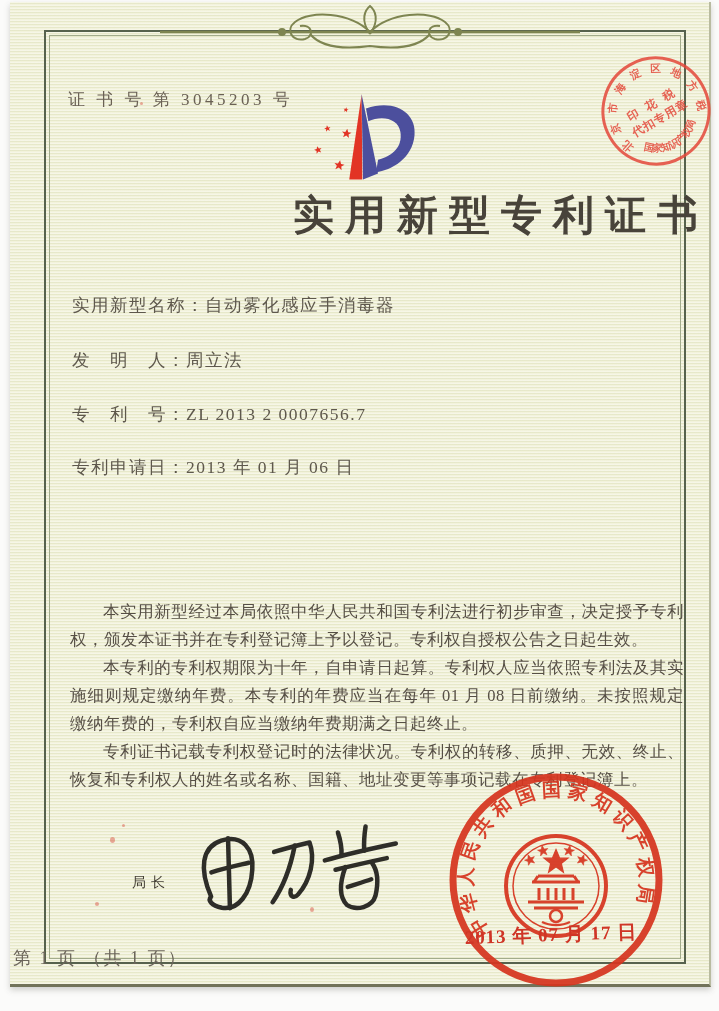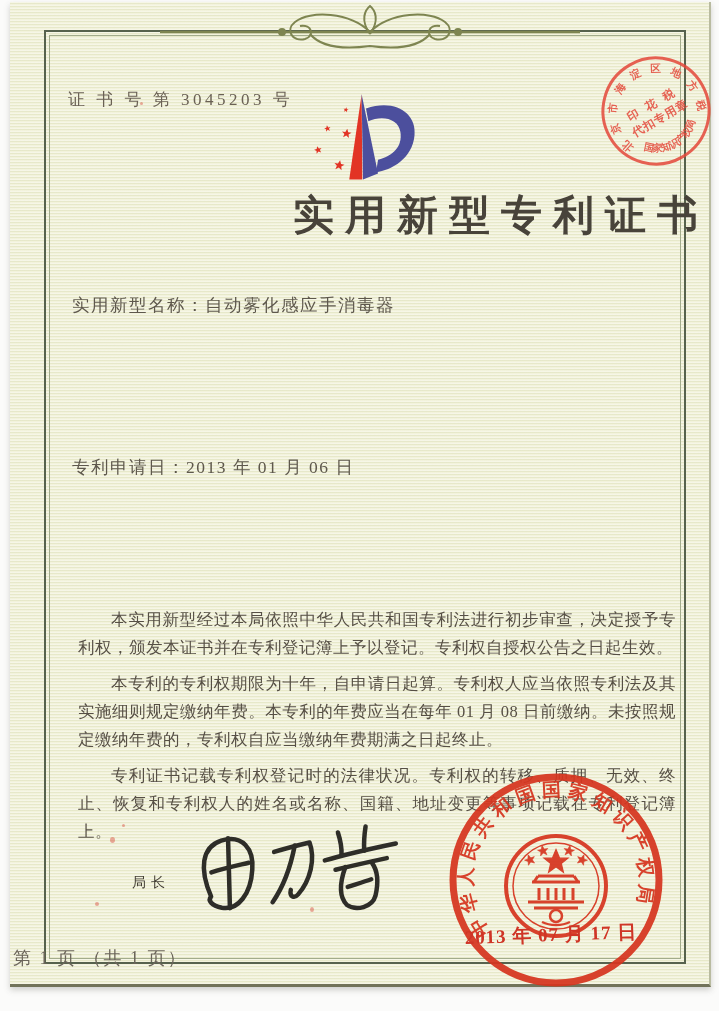--- a/index.html
+++ b/index.html
@@ -23,21 +23,21 @@
   .cert-no{position:absolute;left:58px;top:86px;font-size:17px;letter-spacing:3.5px;color:#6a6154;}
   .logo-box{position:absolute;left:283px;top:86px;width:154px;height:106px;}
   .title{position:absolute;left:0;top:186px;width:100%;text-align:right;
          font-size:41px;font-weight:600;letter-spacing:11px;color:#48433a;}
   
   .field{position:absolute;left:62px;font-size:17.5px;color:#5e584c;letter-spacing:1.5px;white-space:nowrap;}
   .f0{top:291px}.f1{top:346px}.f2{top:400px}.f3{top:453px}.f4{top:508px}.f5{top:563px}
   
   .paras{position:absolute;left:60px;top:596px;width:614px;font-size:16.5px;line-height:28px;
          color:#564f45;text-align:justify;letter-spacing:.5px;}
-  .paras p{margin:8px;text-indent:2em;}
+  .paras p{margin:0;text-indent:2em;}
   
   .signer-title{position:absolute;left:122px;top:872px;font-size:14px;letter-spacing:5px;color:#423d33;}
   .sig-svg{position:absolute;left:168px;top:816px;}
   
   .seal-svg{position:absolute;left:434px;top:766px;opacity:.93;}
   .seal-date{position:absolute;left:446px;top:920px;width:190px;text-align:center;
              font-size:19px;font-weight:bold;color:#cf3526;letter-spacing:1px;
              transform:rotate(-2deg);white-space:nowrap;}
   
   .tax-svg{position:absolute;left:573px;top:36px;opacity:.85;}
@@ -85,20 +85,22 @@
         <use href="#star5" transform="translate(138,228) scale(1.6) rotate(10)"></use>
       </g>
       <polygon fill="#e23425" points="205,15 168,270 207,270"></polygon>
       <polygon fill="#4c4f9d" points="205,15 209,270 254,252"></polygon>
       <path fill="#4c4f9d" d="M218,58 C305,28 370,72 363,138 C357,208 294,242 248,249 L254,211 C300,199 327,172 321,129 C315,86 264,78 225,96 Z"></path>
     </svg>
 
     <div class="title">实用新型专利证书</div>
 
     <div class="field f0"><span>实用新型名称：</span><span>自动雾化感应手消毒器</span></div>
+    <div class="field f1"><span>发　明　人：</span><span>周立法</span></div>
+    <div class="field f2"><span>专　利　号：</span><span>ZL 2013 2 0007656.7</span></div>
     <div class="field f3"><span>专利申请日：</span><span>2013 年 01 月 06 日</span></div>
 
     <div class="paras">
       <p>本实用新型经过本局依照中华人民共和国专利法进行初步审查，决定授予专利权，颁发本证书并在专利登记簿上予以登记。专利权自授权公告之日起生效。</p>
       <p>本专利的专利权期限为十年，自申请日起算。专利权人应当依照专利法及其实施细则规定缴纳年费。本专利的年费应当在每年 01 月 08 日前缴纳。未按照规定缴纳年费的，专利权自应当缴纳年费期满之日起终止。</p>
       <p>专利证书记载专利权登记时的法律状况。专利权的转移、质押、无效、终止、恢复和专利权人的姓名或名称、国籍、地址变更等事项记载在专利登记簿上。</p>
     </div>
 
     <div class="signer-title">局长</div>
     <svg class="sig-svg" width="250" height="115" viewBox="0 0 250 115">

